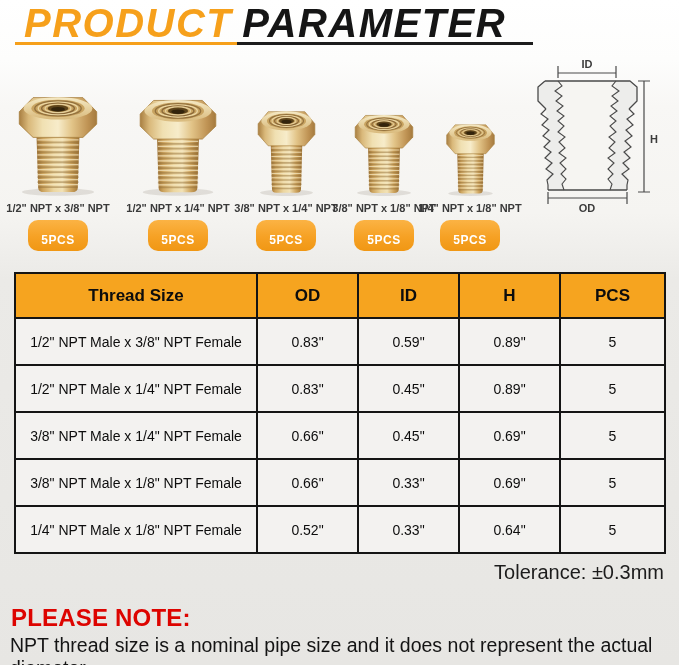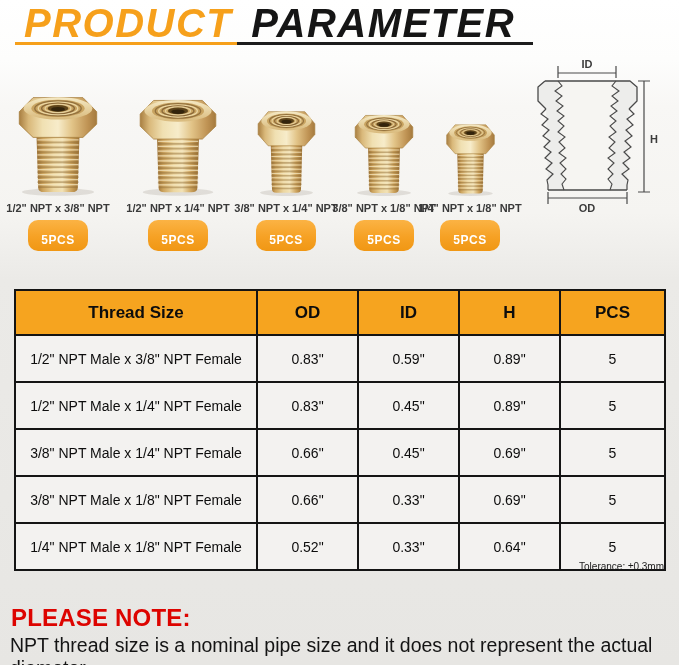--- a/index.html
+++ b/index.html
@@ -5,44 +5,44 @@
   * { margin:0; padding:0; box-sizing:border-box; }
   body { font-family:"Liberation Sans", sans-serif; }
   .page {
     position:relative; width:679px; height:665px; overflow:hidden;
     background:linear-gradient(180deg,#ffffff 0%,#fdfdfc 9%,#f8f7f5 16%,#f5f4f1 32%,#ebeae7 42%,#e9e8e5 75%,#e7e6e3 100%);
   }
   
   .title { position:absolute; top:1px; left:24px; width:640px; white-space:nowrap;
     font-style:italic; font-weight:700; font-size:40px; letter-spacing:1.5px; }
   .title .t-left { color:#f6a01b; }
-  .title .t-right { color:#151515; margin-left:19px; }
+  .title .t-right { color:#151515; margin-left:10px; }
   .rule-orange { position:absolute; left:15px; top:42px; width:222px; height:3px; background:#f6a01b; }
   .rule-black  { position:absolute; left:237px; top:42px; width:296px; height:3px; background:#1d1d1d; }
   
   .pcell { position:absolute; top:84px; width:112px; text-align:center; }
   .pcell .fig { height:113px; display:flex; align-items:flex-end; justify-content:center; }
   .pcell .fig svg { display:block; }
   .plabel { margin-top:5px; font-size:11px; font-weight:700; color:#3a3a3a; white-space:nowrap; }
   .badge { display:inline-block; margin-top:6px; min-width:60px; padding:13px 12px 4px;
     border-radius:10px; background:linear-gradient(180deg,#fbb344 0%,#f6a124 55%,#f09714 100%);
     color:#ffffff; font-size:12px; font-weight:700; letter-spacing:.5px; }
   
   .diagram { position:absolute; left:533px; top:53px; }
   .diagram text { font-size:11px; font-weight:700; fill:#3c3c3c; font-family:"Liberation Sans",sans-serif; }
   
-  .spec-wrap { position:absolute; left:14px; top:289px; width:650px;border-radius:27px; }
+  .spec-wrap { position:absolute; left:14px; top:272px; width:650px;border-radius:27px; }
   table.spec { width:650px; border-collapse:collapse; table-layout:fixed; }
   table.spec th, table.spec td { border:2px solid #141414; text-align:center; vertical-align:middle; }
   table.spec th { height:45px; background:#f6a41f; color:#0d0d0d; font-size:17px; font-weight:700; }
   table.spec td { height:47px; background:#f3f2f0; color:#0d0d0d; font-size:14px; font-weight:400; }
   .col-thread { width:242px; } .col-od { width:101px; } .col-id { width:101px; }
   .col-h { width:101px; } .col-pcs { width:105px; }
   .tolerance { position:absolute; left:14px; top:561px; width:650px; text-align:right;
-    font-size:10px; color:#1c1c1c; }
+    font-size:20px; color:#1c1c1c; }
   
   .note-title { position:absolute; left:11px; top:604px; font-size:24px; font-weight:700; color:#dd0400; letter-spacing:.2px; }
   .note-body  { position:absolute; left:10px; top:634px; width:660px; font-size:19.5px; color:#141414; }
 </style>
 </head>
 <body>
 
 <div class="page">
 
   <div class="title">

